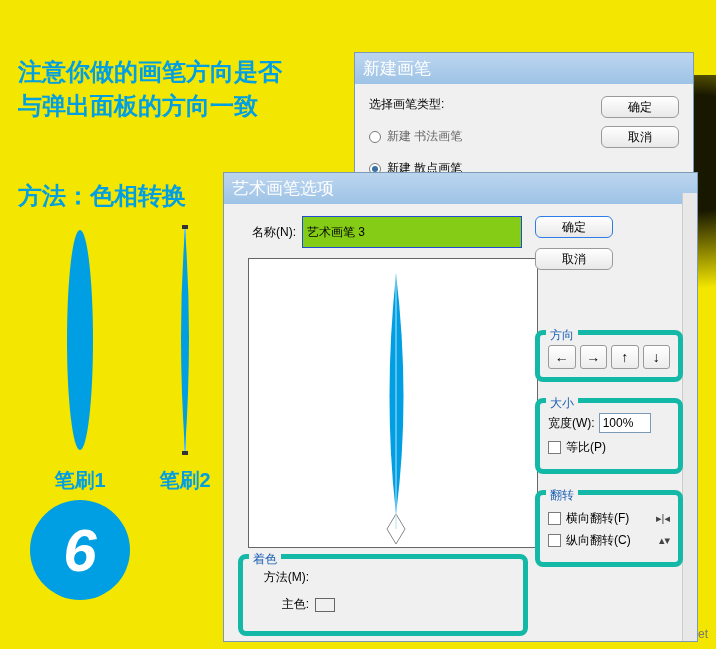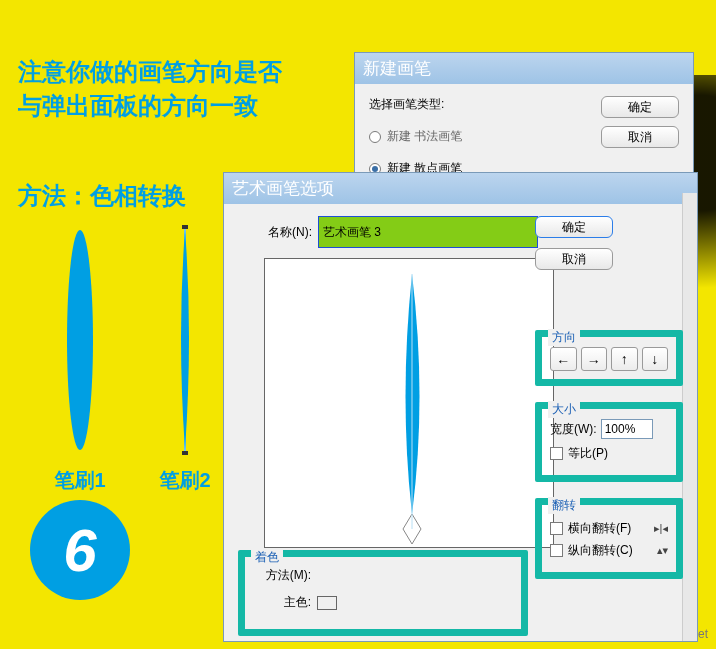--- a/index.html
+++ b/index.html
@@ -23,27 +23,27 @@
 .dlg-new .radio-group{margin-top:6px}
 .radio-row{display:flex;align-items:center;gap:6px;margin:15px 0;color:#666}
 .radio-row.enabled{color:#000}
 .radio-row .rdot{width:12px;height:12px;border:1px solid #7a7a7a;border-radius:50%;display:inline-block;background:#fff}
 .radio-row.enabled .rdot::after{content:'';display:block;width:6px;height:6px;border-radius:50%;background:#3a6ea5;margin:2px}
 .dlg-new .btns{position:absolute;right:14px;top:12px;display:flex;flex-direction:column;gap:8px}
 .winbtn{width:78px;height:22px;background:linear-gradient(#fff,#e8e8e8);border:1px solid #9a9a9a;border-radius:6px;text-align:center;line-height:20px;cursor:pointer}
 
 
 .dlg-art{left:223px;top:172px;width:475px;height:470px}
-.dlg-art .body{padding:12px 30px;position:relative;height:calc(100% - 24px)}
+.dlg-art .body{padding:12px 14px;position:relative;height:calc(100% - 24px)}
 .form-row{display:flex;align-items:center;gap:6px;margin-bottom:10px}
 .form-label{width:58px;text-align:right}
 .textfield{border:1px solid #1d4ed8;background:#84cc16;height:32px;padding:0 4px;flex:0 0 220px}
 .preview-box{border:1px solid #666;background:#fff;width:290px;height:290px;position:relative;margin-left:10px}
 .dlg-art .right-col{position:absolute;right:14px;top:12px;width:148px;display:flex;flex-direction:column;gap:10px}
-.fieldset{border:7px solid #14b8a6;border-radius:2px;padding:10px 8px 8px;position:relative;margin-top:6px}
+.fieldset{border:5px solid #14b8a6;border-radius:8px;padding:10px 8px 8px;position:relative;margin-top:6px}
 .fieldset .legend{position:absolute;top:-8px;left:6px;background:#f0f0f0;padding:0 4px;color:#1a5fb4;font-size:12px}
 .dir-btns{display:flex;gap:4px}
 .dir-btn{width:28px;height:24px;background:linear-gradient(#fff,#ececec);border:1px solid #9a9a9a;border-radius:3px;display:flex;align-items:center;justify-content:center;font-size:14px}
 .size-row{display:flex;align-items:center;gap:4px;margin-bottom:6px}
 .size-input{width:52px;height:20px;border:1px solid #7a9ab8;background:#fff;text-align:left;padding:0 3px}
 .chk-row{display:flex;align-items:center;gap:5px;margin:5px 0}
 .chkbox{width:13px;height:13px;border:1px solid #7a7a7a;background:#fff}
 .flip-icon{margin-left:auto;font-size:11px;color:#444;font-family:Arial}
 .coloring{position:absolute;left:14px;bottom:12px;width:290px}
 .select-wrap{position:relative;flex:1}

